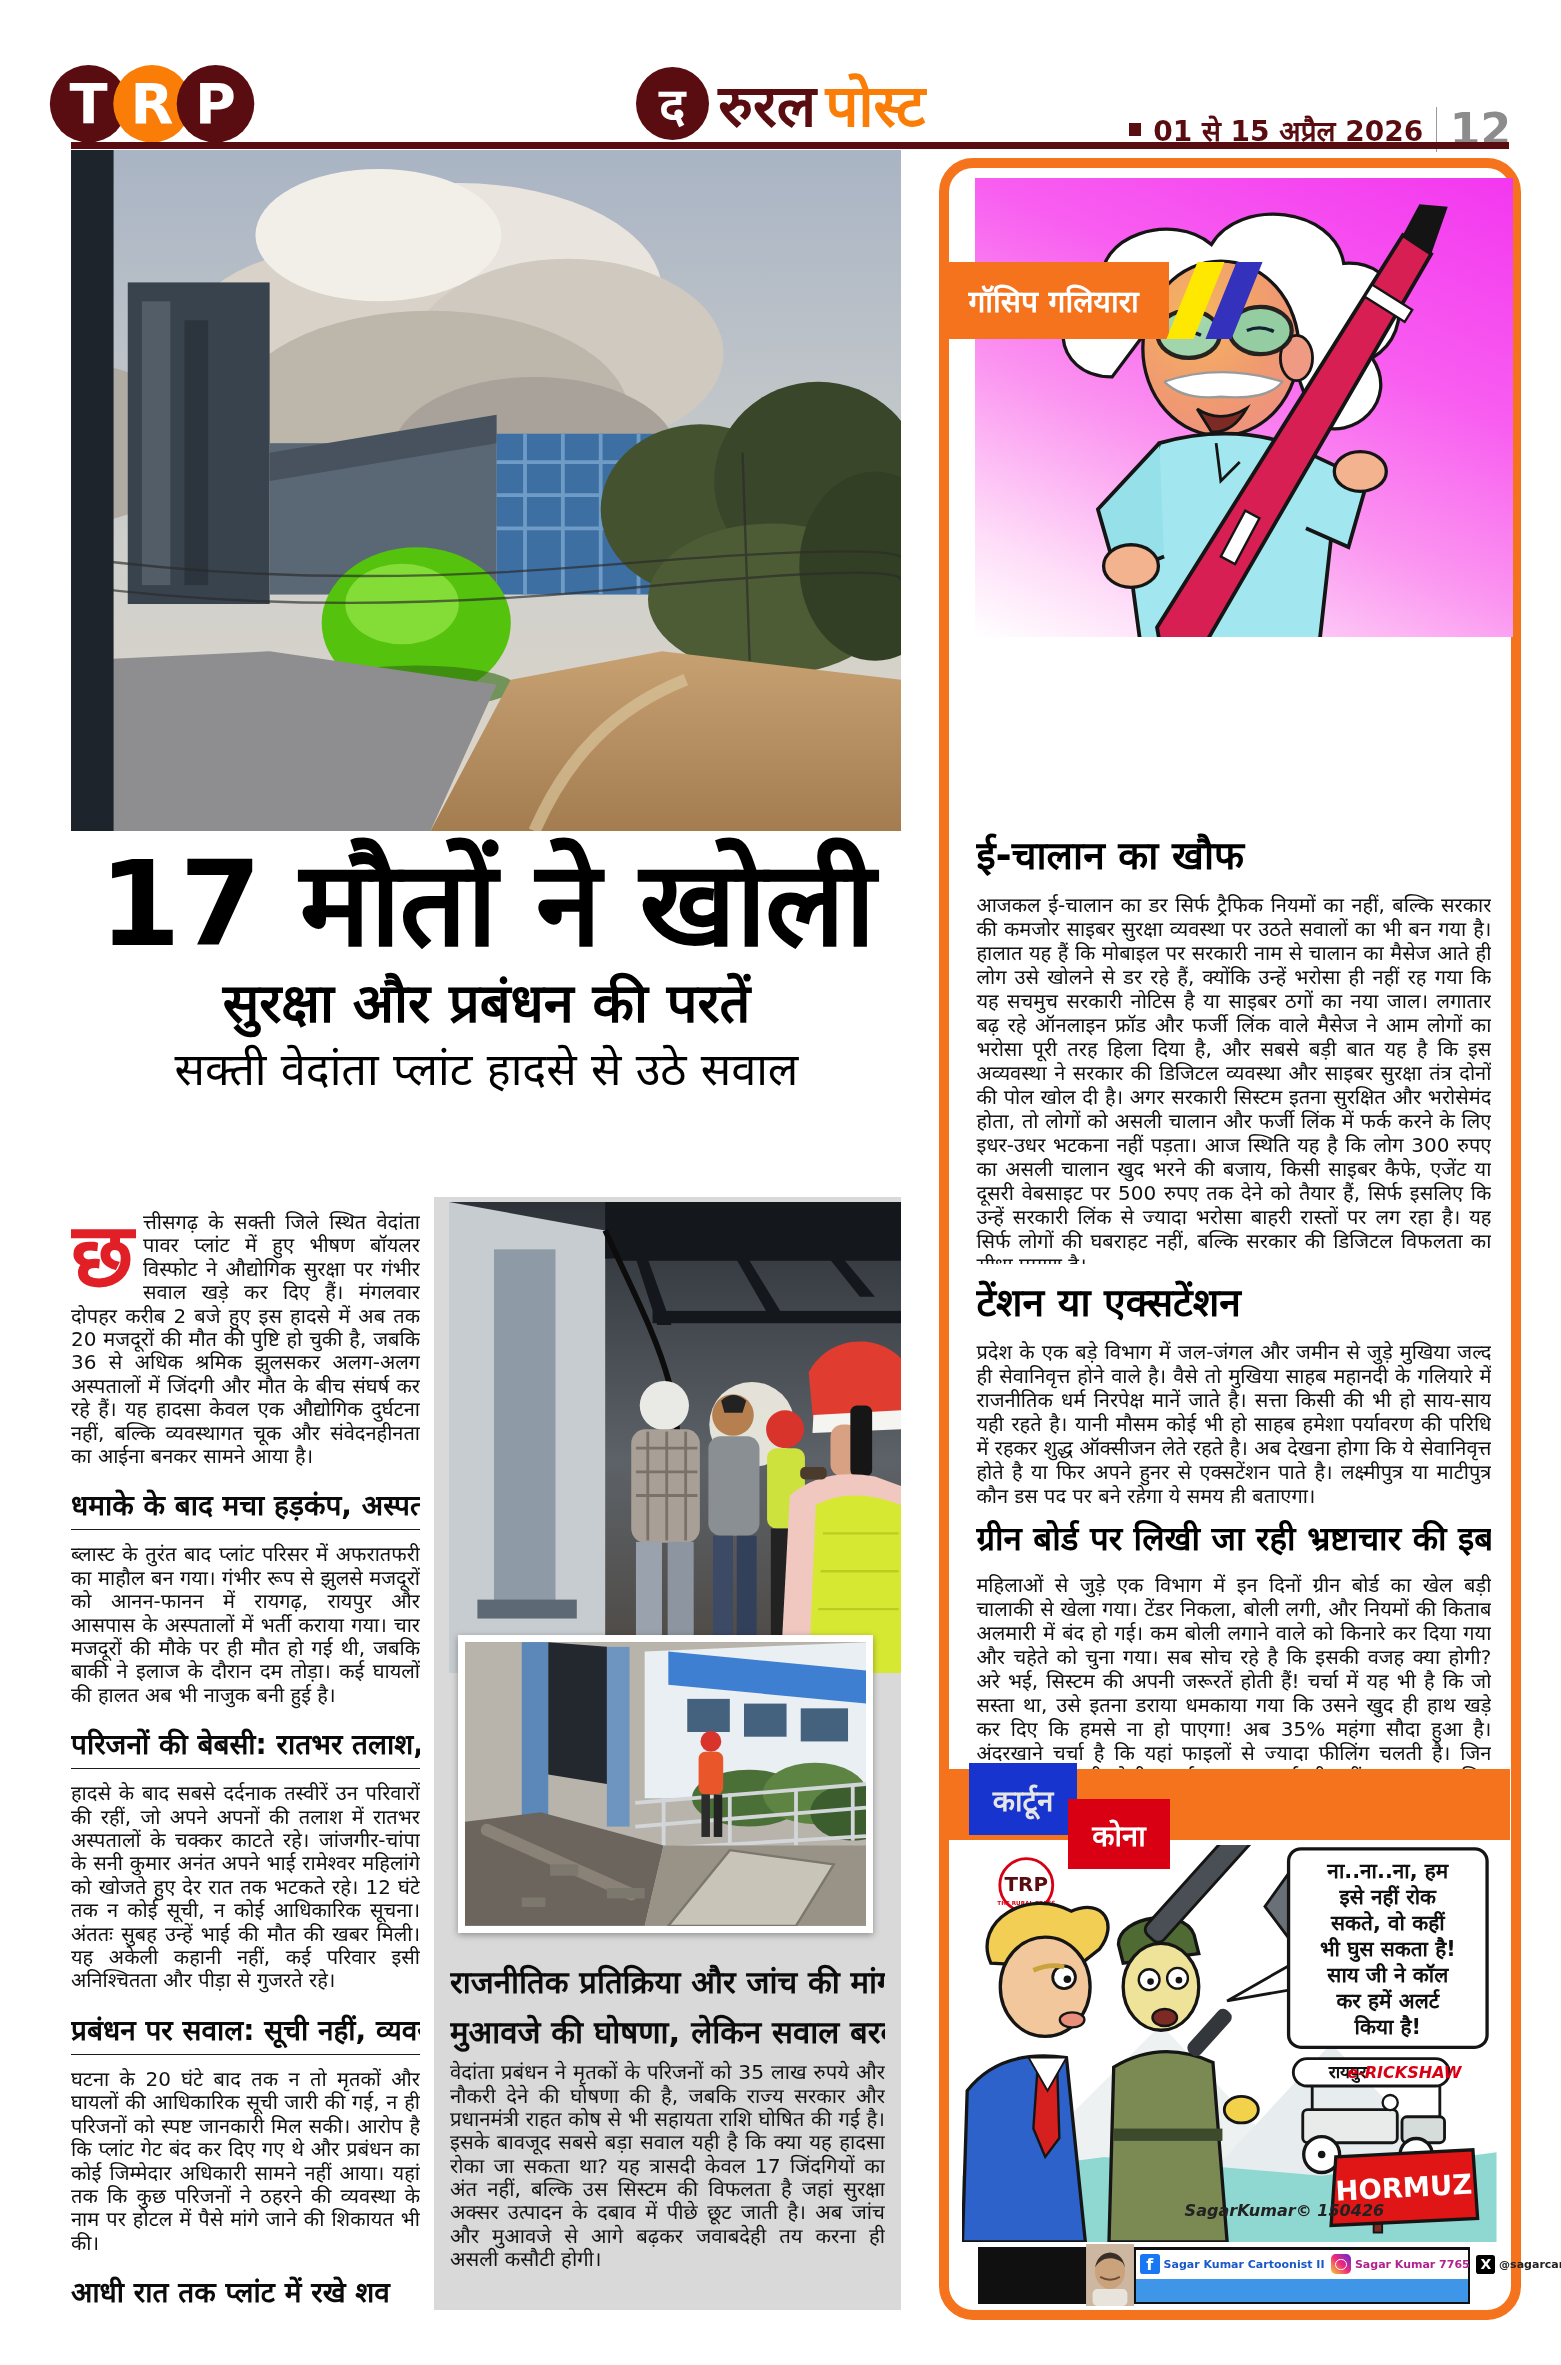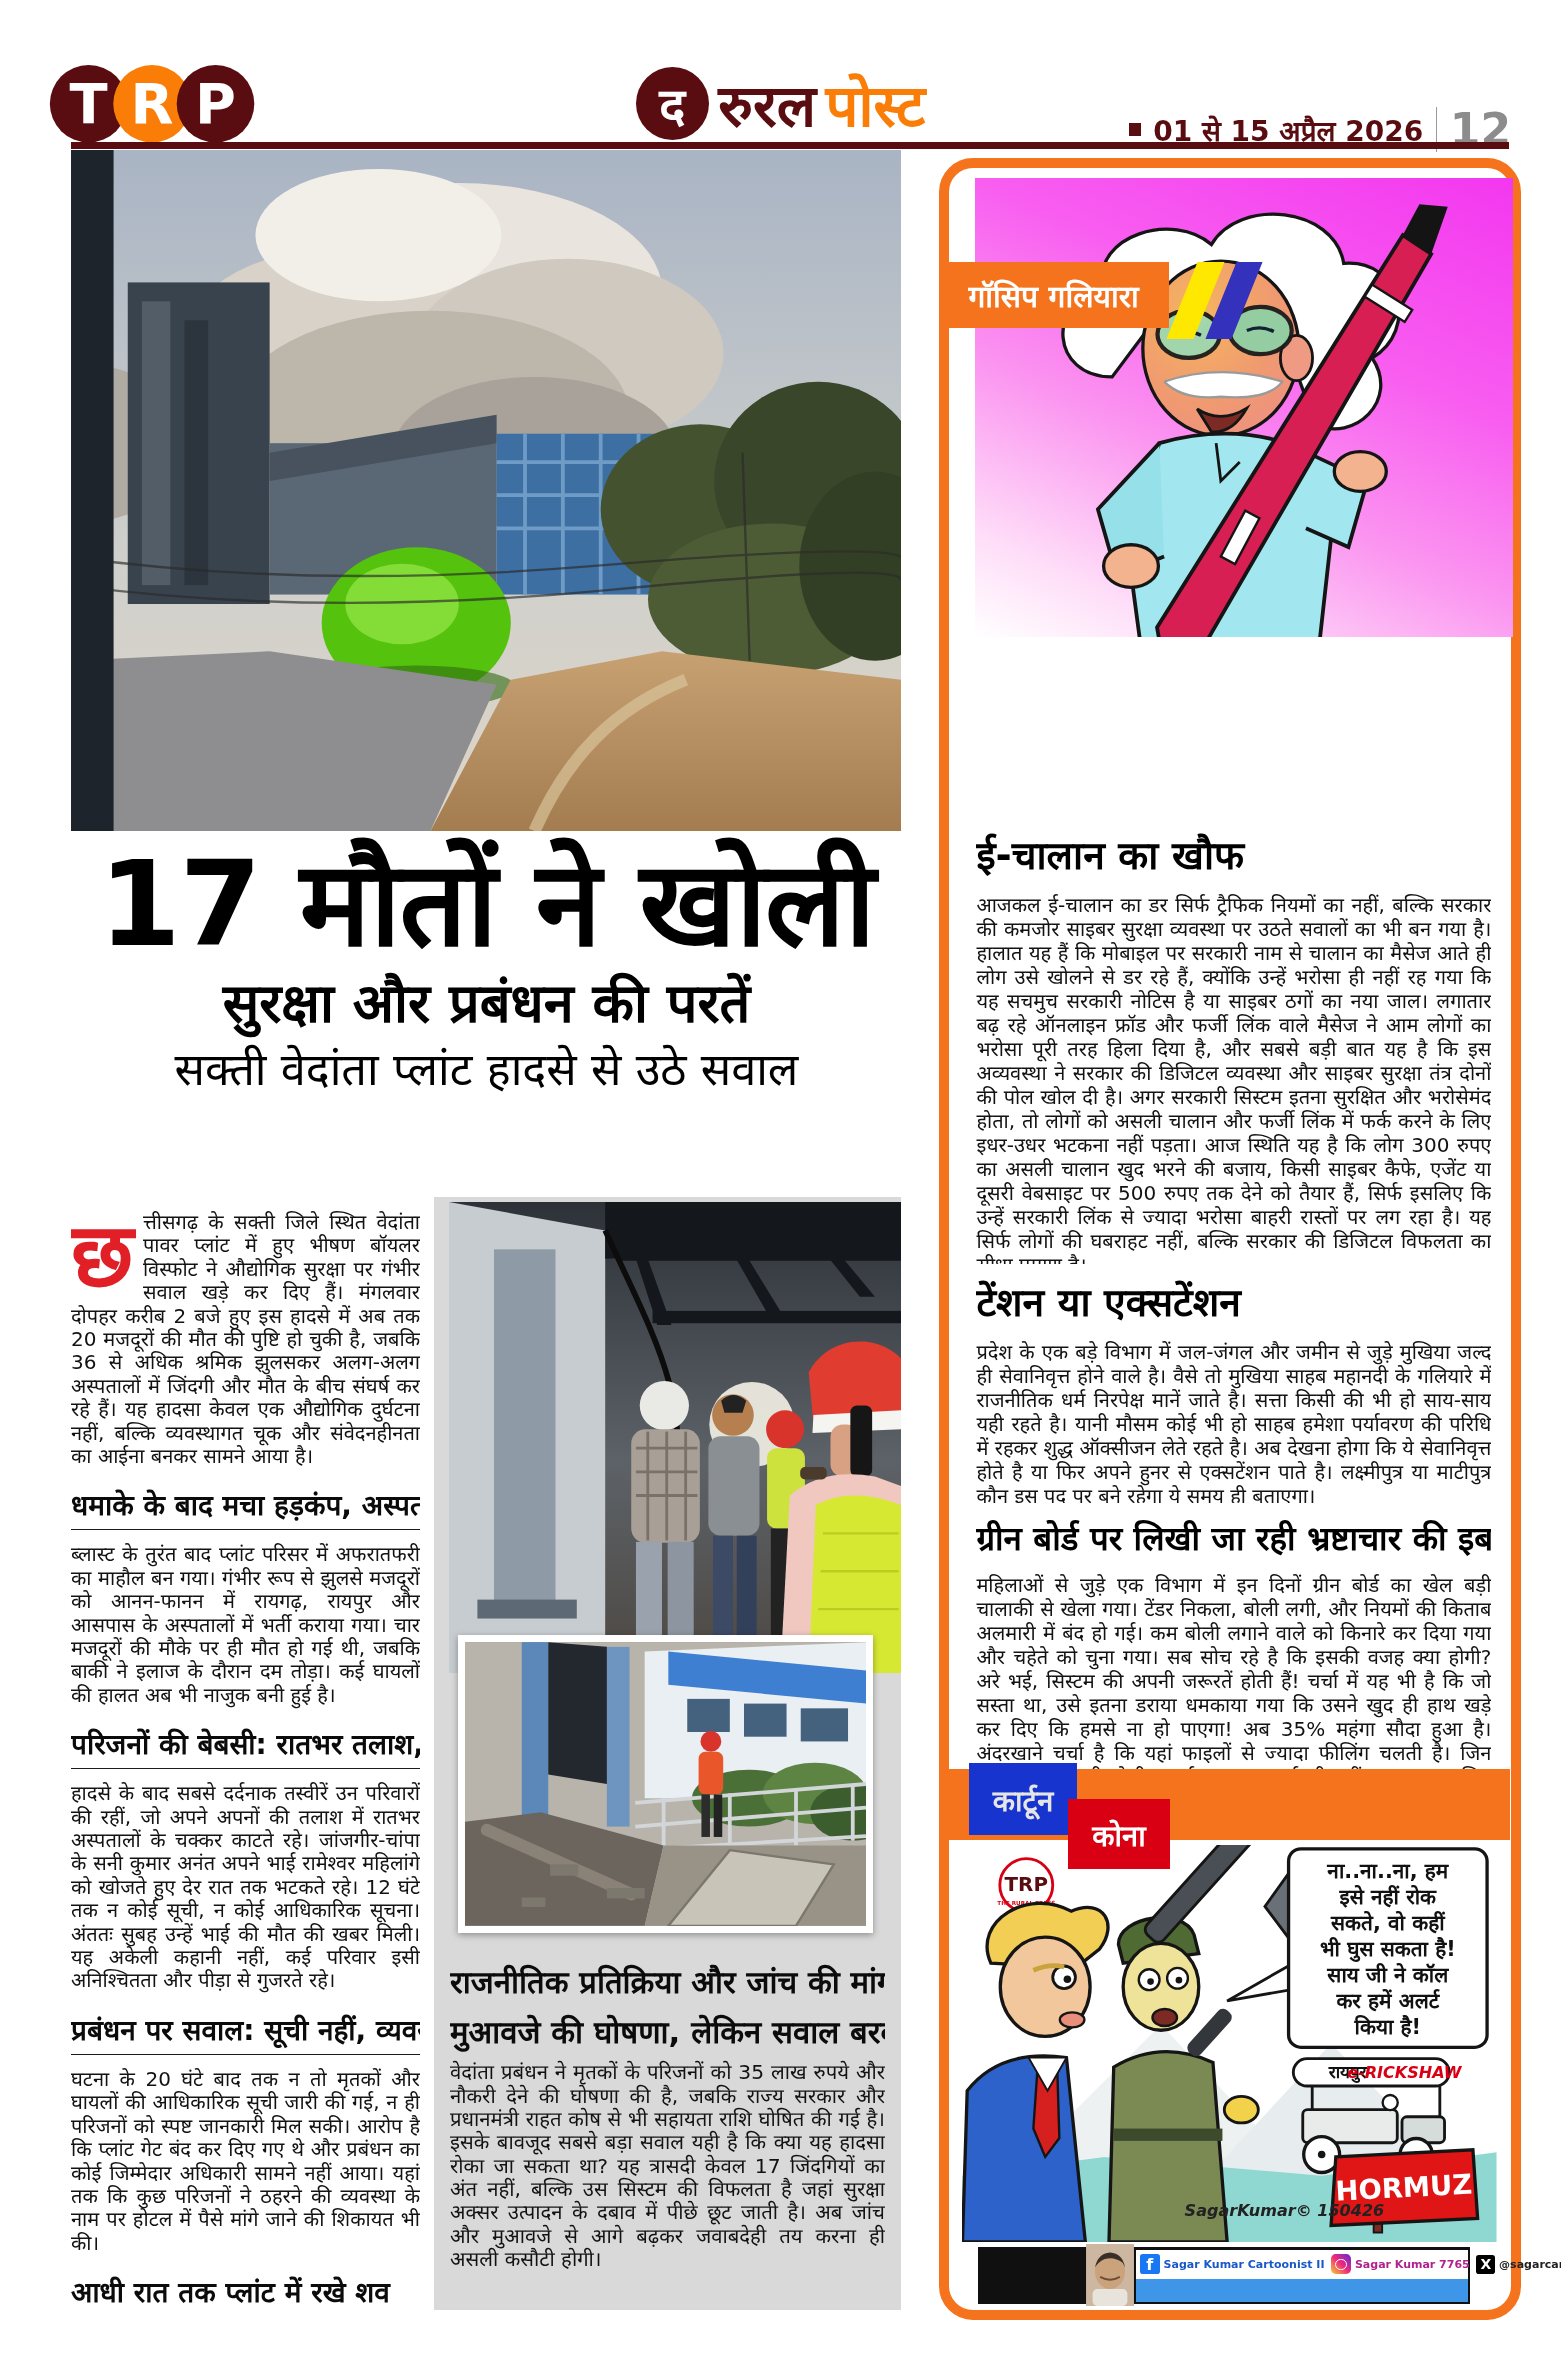--- a/index.html
+++ b/index.html
@@ -35,21 +35,21 @@
   .mid-panel{position:absolute;left:434px;top:1197px;width:467px;height:1113px;background:#d9d9d9;}
   .photoA{position:absolute;left:15px;top:4.7px;width:452px;height:471px;overflow:hidden;background:#444;}
   .photoB{position:absolute;left:24px;top:438px;width:401px;height:284px;border:7.6px solid #ffffff;box-shadow:0 1.9px 6.6px rgba(0,0,0,.35);overflow:hidden;background:#9a958d;}
   .mid-text{position:absolute;left:16px;top:752px;width:435px;height:352px;overflow:hidden;}
   .mid-head{font-size:31px;font-weight:800;color:#0b0b0b;margin:16px 0 12.3px 0;line-height:1.1;white-space:nowrap;}
   .mid-body{font-size:20.3px;line-height:1.15;text-align:justify;color:#121212;}
 
   
   .gossip-box{position:absolute;left:939px;top:158px;width:582px;height:2162px;border:10.4px solid #f4731c;border-radius:34px;background:#fff;box-sizing:border-box;}
   .pink-panel{position:absolute;left:26px;top:10.4px;width:538px;height:459px;background:linear-gradient(205deg,#f337ef 0%,#f85df0 35%,#fb93f0 60%,#feddf8 85%,#ffffff 100%);overflow:hidden;}
-  .gossip-banner{position:absolute;left:-10.4px;top:94px;width:230px;height:66px;background:#f4731c;display:flex;align-items:center;justify-content:center;z-index:5;}
+  .gossip-banner{position:absolute;left:-10.4px;top:94px;width:230px;height:77px;background:#f4731c;display:flex;align-items:center;justify-content:center;z-index:5;}
   .gossip-banner-label{color:#fff;font-size:30px;font-weight:800;white-space:nowrap;}
   .stripe{position:absolute;top:94px;height:77px;z-index:5;}
   .stripe-yellow{left:233px;width:27.4px;background:#ffe800;transform:skewX(-22deg);}
   .stripe-blue{left:272px;width:26px;background:#3431bd;transform:skewX(-22deg);}
   .toon-signature{position:absolute;left:185px;top:525px;font-size:15px;font-style:italic;color:#3a3a3a;z-index:6;}
   .gossip-sections{position:absolute;left:27.4px;top:649px;width:515px;}
   .g-sec{overflow:hidden;}
   .g-sec1{height:447px;}
   .g-sec2{height:239px;}
   .g-sec3{height:284px;}

